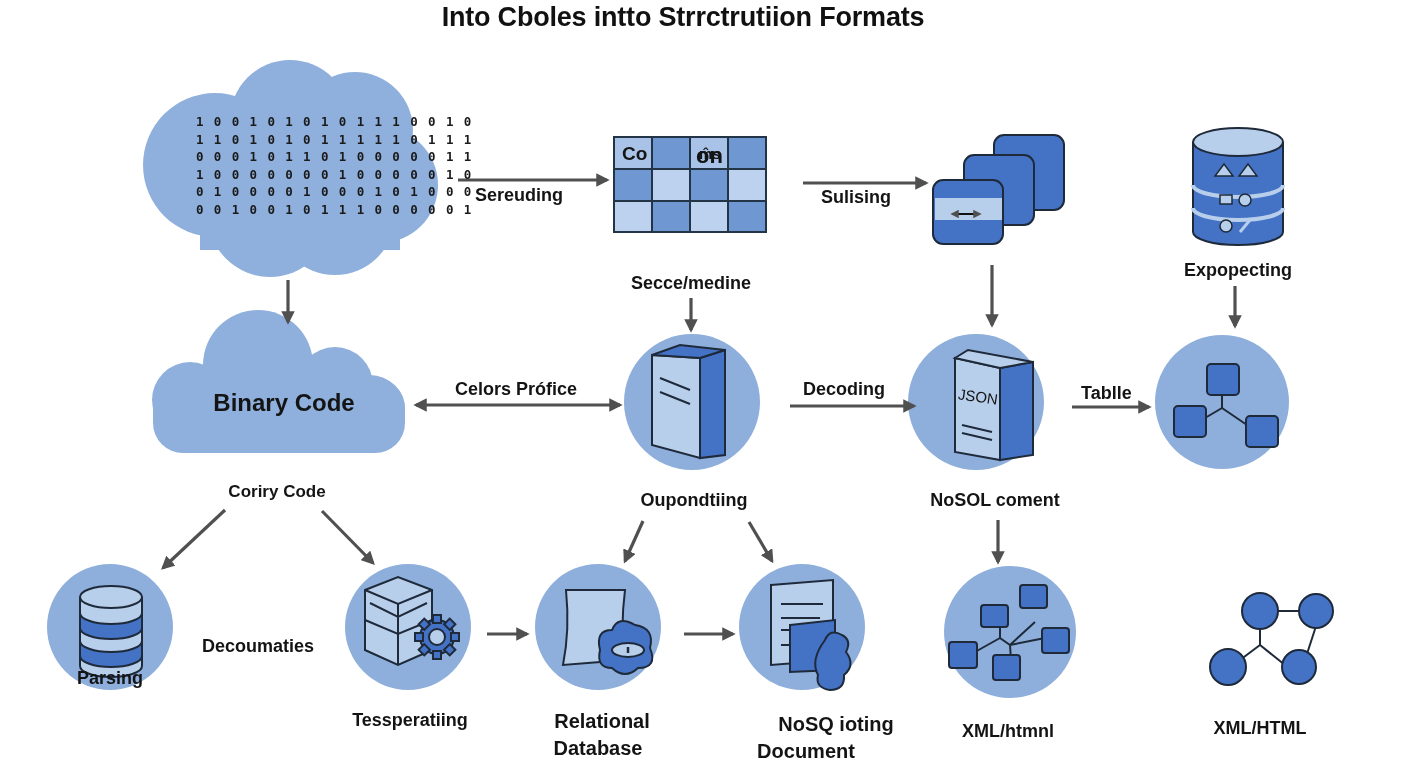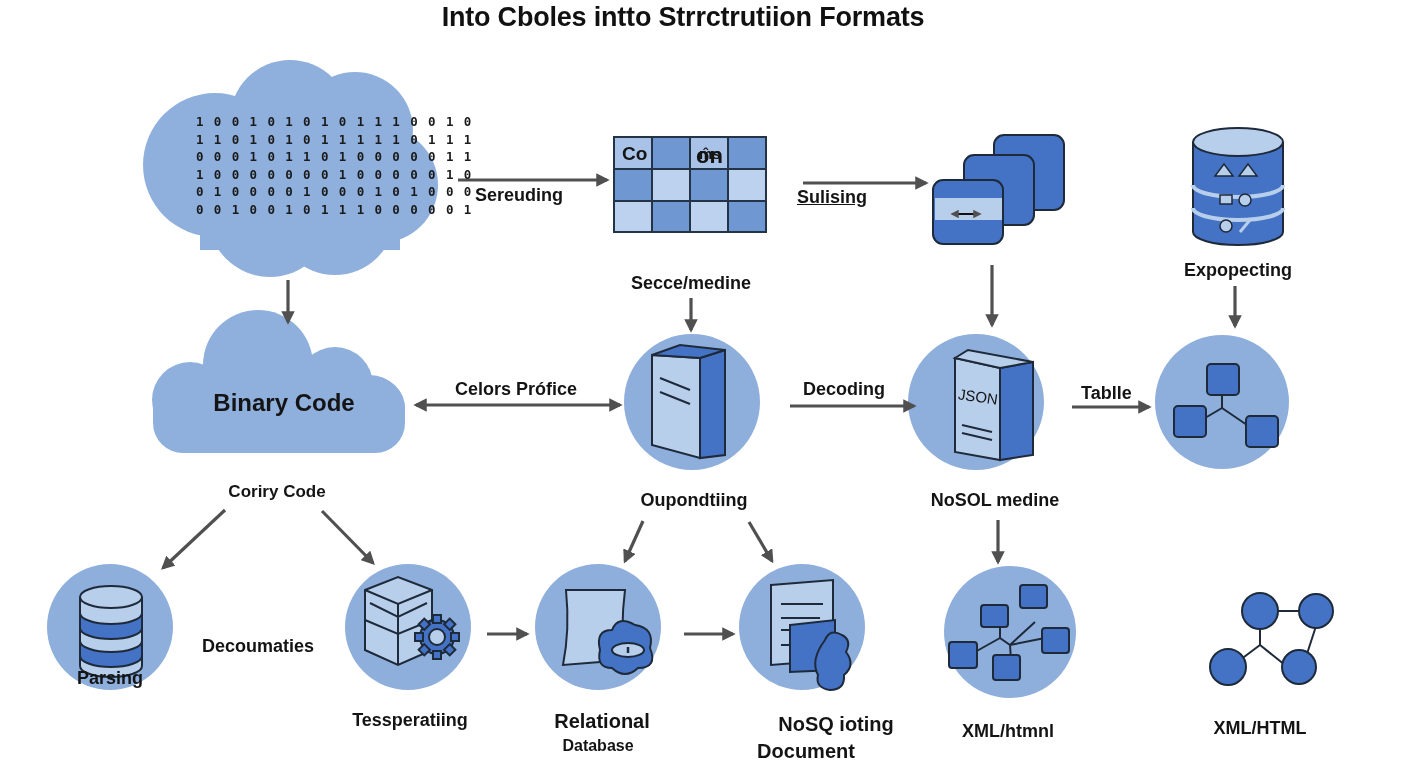--- a/index.html
+++ b/index.html
@@ -206,31 +206,31 @@
 </div>
 
 <div class="lbl" style="left:622px;top:143px;font-size:19px;">Co</div>
 <div class="lbl" style="left:656px;top:143px;font-size:22px;margin-left:40px;">on</div>
 <div class="lbl" style="left:699px;top:145px;font-size:15px;">m̂s</div>
 
 <div class="lbl" style="left:958px;top:388px;font-size:15px;font-weight:normal;transform:rotate(8deg);">JSON</div>
 
 <div class="lbl c" style="left:284px;top:389px;font-size:24px;">Binary Code</div>
 <div class="lbl c" style="left:1238px;top:260px;">Expopecting</div>
-<div class="lbl c" style="left:995px;top:490px;">NoSOL medine</div>
+<div class="lbl c" style="left:995px;top:490px;">NoSOL coment</div>
 <div class="lbl c" style="left:110px;top:668px;">Parsing</div>
 <div class="lbl c" style="left:410px;top:710px;">Tessperatiing</div>
 <div class="lbl c" style="left:602px;top:710px;font-size:20px;">Relational</div>
-<div class="lbl c" style="left:598px;top:737px;font-size:16px;">Database</div>
+<div class="lbl c" style="left:598px;top:737px;font-size:20px;">Database</div>
 <div class="lbl c" style="left:836px;top:713px;font-size:20px;">NoSQ ioting</div>
 <div class="lbl c" style="left:806px;top:740px;font-size:20px;">Document</div>
 <div class="lbl c" style="left:1008px;top:721px;">XML/htmnl</div>
 <div class="lbl c" style="left:1260px;top:718px;">XML/HTML</div>
 
 <div class="lbl" style="left:475px;top:185px;">Sereuding</div>
-<div class="lbl" style="left:797px;top:187px;text-decoration:underline;">Sulising</div>
+<div class="lbl" style="left:821px;top:187px;">Sulising</div>
 <div class="lbl c" style="left:691px;top:273px;">Secce/medine</div>
 <div class="lbl c" style="left:516px;top:379px;">Celors Prófice</div>
 <div class="lbl" style="left:803px;top:379px;">Decoding</div>
 <div class="lbl" style="left:1081px;top:383px;">Tablle</div>
 <div class="lbl c" style="left:277px;top:482px;font-size:17px;">Coriry Code</div>
 <div class="lbl c" style="left:258px;top:636px;">Decoumaties</div>
 <div class="lbl c" style="left:694px;top:490px;">Oupondtiing</div>
 
 </body></html>

